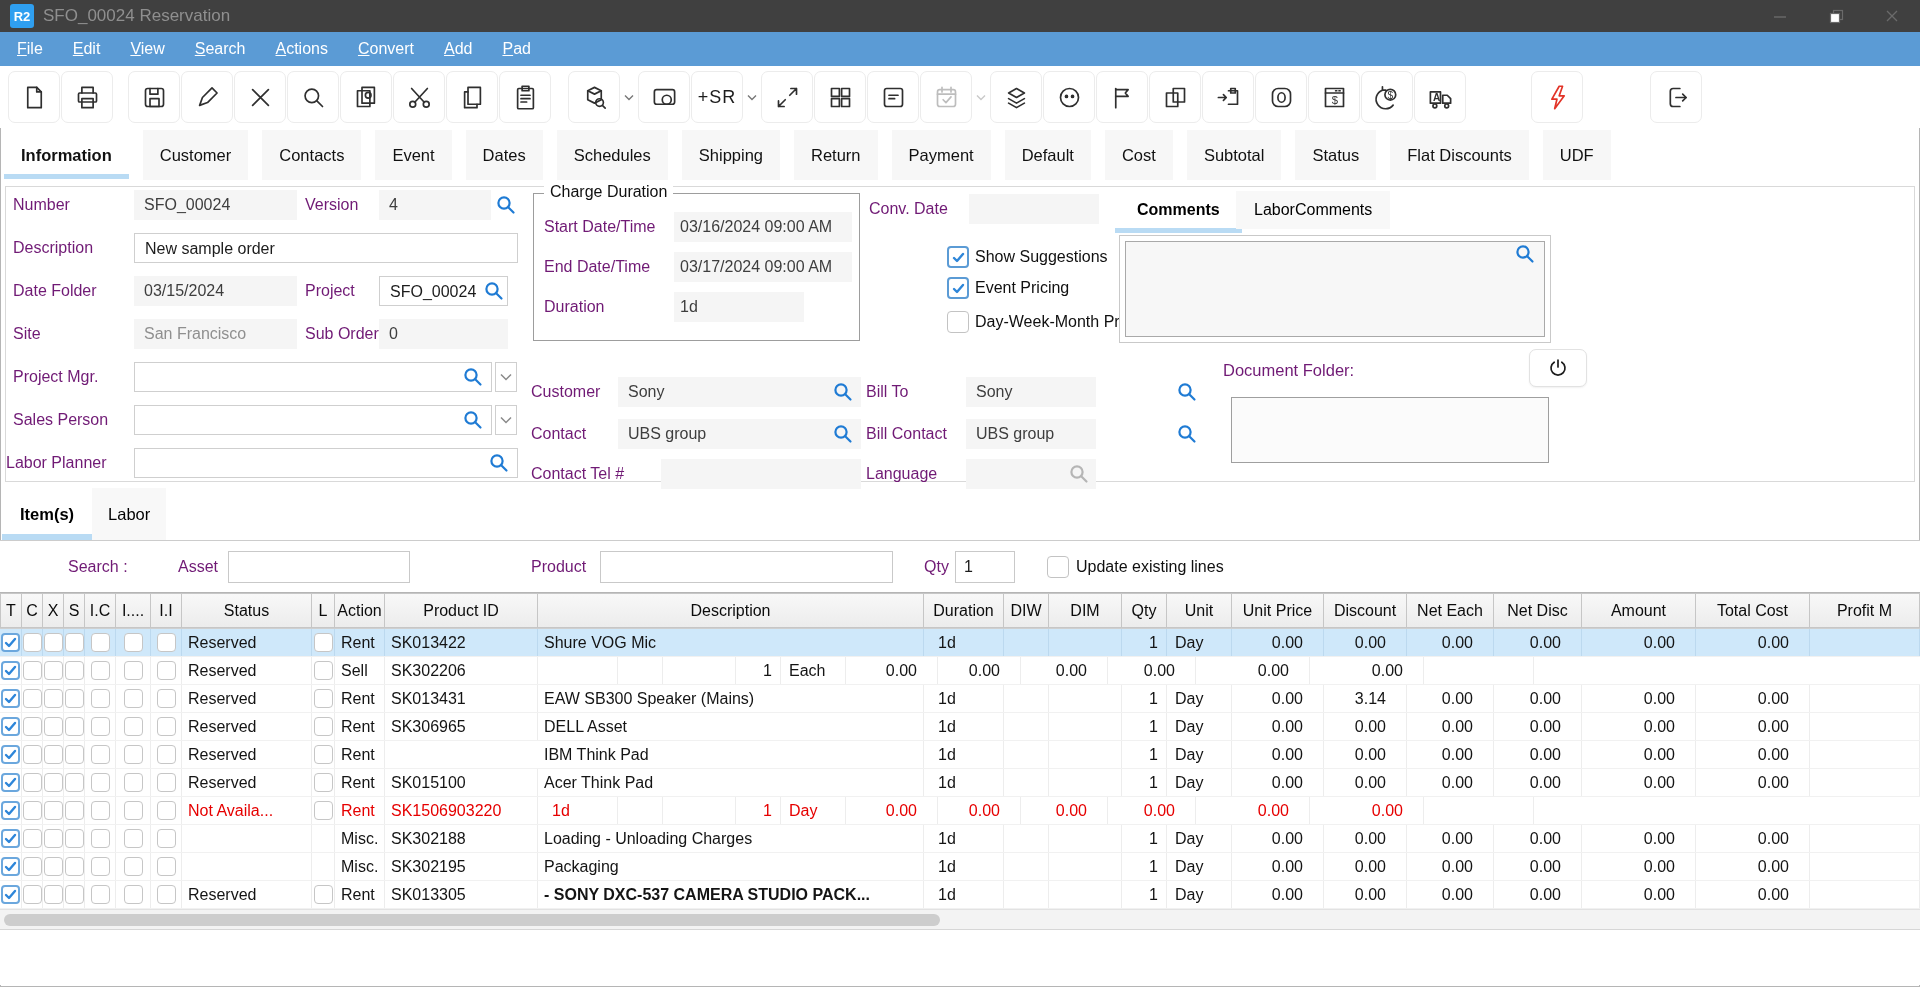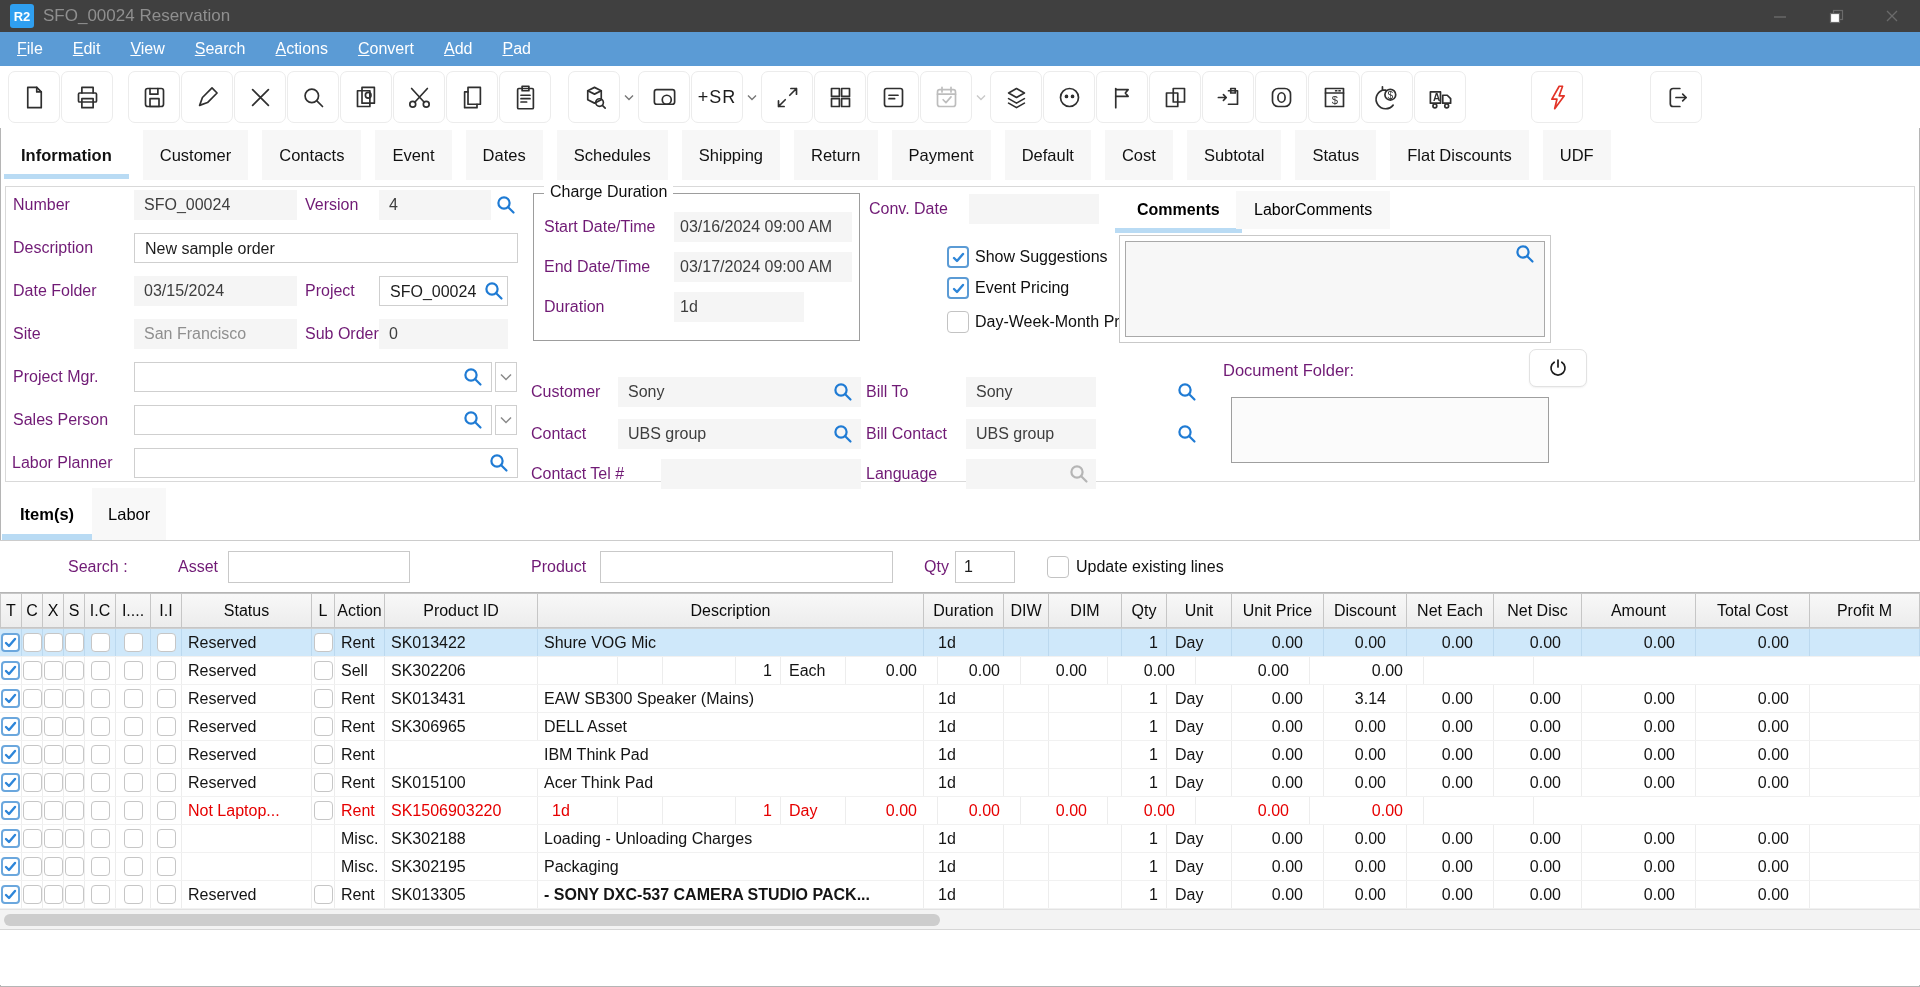--- a/index.html
+++ b/index.html
@@ -398,21 +398,21 @@
     <div class="mag" style="left:456px;top:222px"><svg width="22" height="22" viewBox="0 0 22 22" fill="none" stroke="#1f7bd4" stroke-width="2.2" stroke-linecap="round">
           <circle cx="9" cy="9" r="5.6"></circle>
           <line x1="13.2" y1="13.2" x2="18.5" y2="18.5"></line>
         </svg></div>
     <div class="chevbtn" style="left:489px;top:218px">
       <svg width="12" height="8" viewBox="0 0 12 8" fill="none" stroke="#8a8a8a" stroke-width="1.5">
           <path d="M1 1.5l5 5 5-5"></path>
         </svg>
     </div>
 
-    <div class="lbl" style="left:6px;top:261px">Labor Planner</div>
+    <div class="lbl" style="left:0;top:261px">Labor Planner</div>
     <div class="fld white" style="left:128px;top:261px;width:384px"></div>
     <div class="mag" style="left:482px;top:265px"><svg width="22" height="22" viewBox="0 0 22 22" fill="none" stroke="#1f7bd4" stroke-width="2.2" stroke-linecap="round">
           <circle cx="9" cy="9" r="5.6"></circle>
           <line x1="13.2" y1="13.2" x2="18.5" y2="18.5"></line>
         </svg></div>
 
     <div class="fieldset" style="left:527px;top:6px;width:327px;height:148px">
       <div class="legend">Charge Duration</div>
       <div class="lbl" style="left:10px;top:18px">Start Date/Time</div>
       <div class="fld" style="left:140px;top:18px;width:178px;padding:0 6px">03/16/2024 09:00 AM</div>
@@ -835,21 +835,21 @@
         </div>
         <div class="cell ck" style="width: 31px;">
           <span class="cb"></span>
         </div>
         <div class="cell ck" style="width: 35px;">
           <span class="cb"></span>
         </div>
         <div class="cell ck" style="width: 31px;">
           <span class="cb"></span>
         </div>
-        <div class="cell" style="width: 130px;">Not Laptop...</div>
+        <div class="cell" style="width: 130px;">Not Availa...</div>
         <div class="cell ck" style="width: 23px;">
           <span class="cb"></span>
         </div>
         <div class="cell" style="width: 50px;">Rent</div>
         <div class="cell" style="width: 153px;">SK1506903220</div>
         <div class="cell" style="width: 80px; padding-left: 14px;">1d</div>
         <div class="cell" style="width: 45px;"></div>
         <div class="cell" style="width: 73px;"></div>
         <div class="cell rt" style="width: 45px; padding-right: 8px;">1</div>
         <div class="cell" style="width: 65px; padding-left: 8px;">Day</div>

